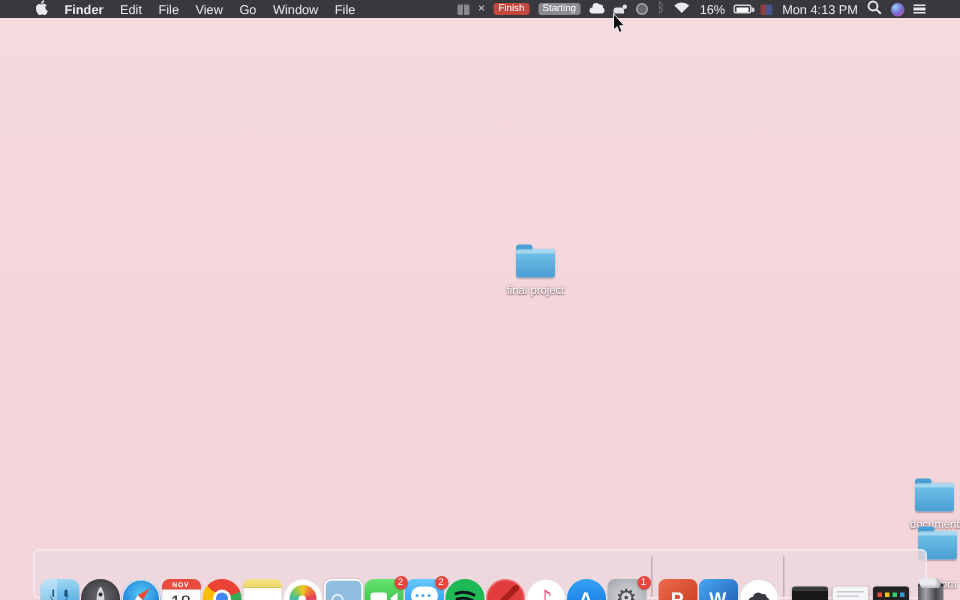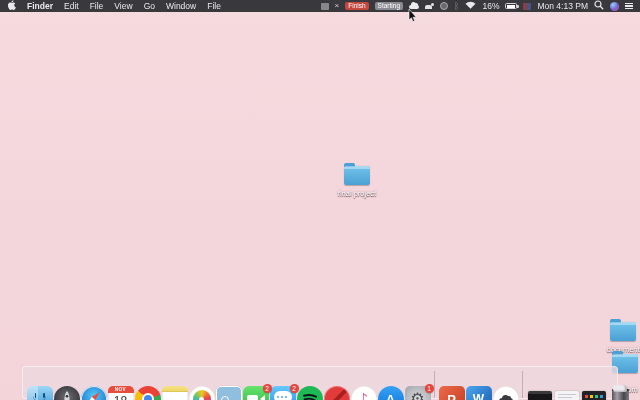--- a/index.html
+++ b/index.html
@@ -3,21 +3,21 @@
 <meta charset="utf-8">
 <style>
   * { margin:0; padding:0; box-sizing:border-box; }
   html,body { width:640px; height:400px; }
   body { font-family:"Liberation Sans", sans-serif; }
   .screen { position:relative; width:640px; height:400px; overflow:hidden;
             background:linear-gradient(180deg,#f5dade 0%,#f3d6db 60%,#f2d4d9 100%); }
 
   
   .menubar { position:absolute; top:0; left:0; right:0; height:12px; background:#39383c;
-             display:flex; align-items:center; justify-content:space-between; padding:0 7px;
+             display:flex; align-items:center; justify-content:space-between; padding:0 23px;
              color:#e9e8ea; font-size:8.5px; z-index:40;gap:44px; }
   .mleft { display:flex; align-items:center; gap:11px; }
   .mitem { white-space:nowrap; cursor:default; }
   .mitem.app { font-weight:bold; }
   .mright { display:flex; align-items:center; gap:6px; }
   .pill { font-size:6.5px; line-height:8px; padding:0 3px; border-radius:2px; color:#fff; white-space:nowrap; }
   .pill-finish { background:#c4473f; }
   .pill-starting { background:#8a8a92; }
   .timer-glyph { display:inline-block; width:8px; height:7px;
                  background:linear-gradient(90deg,#9a9aa0 0 45%,transparent 45% 55%,#9a9aa0 55%);

